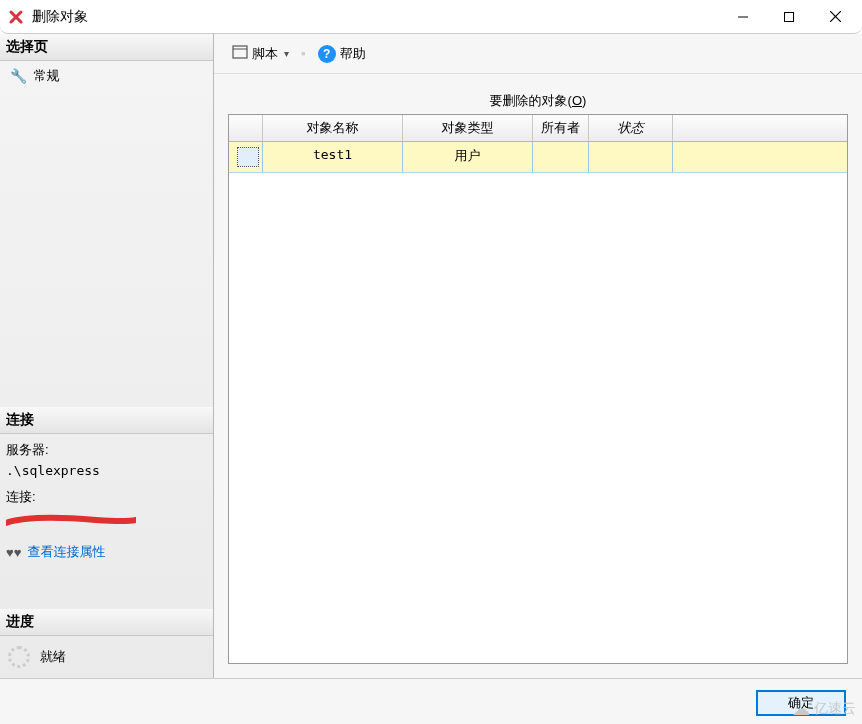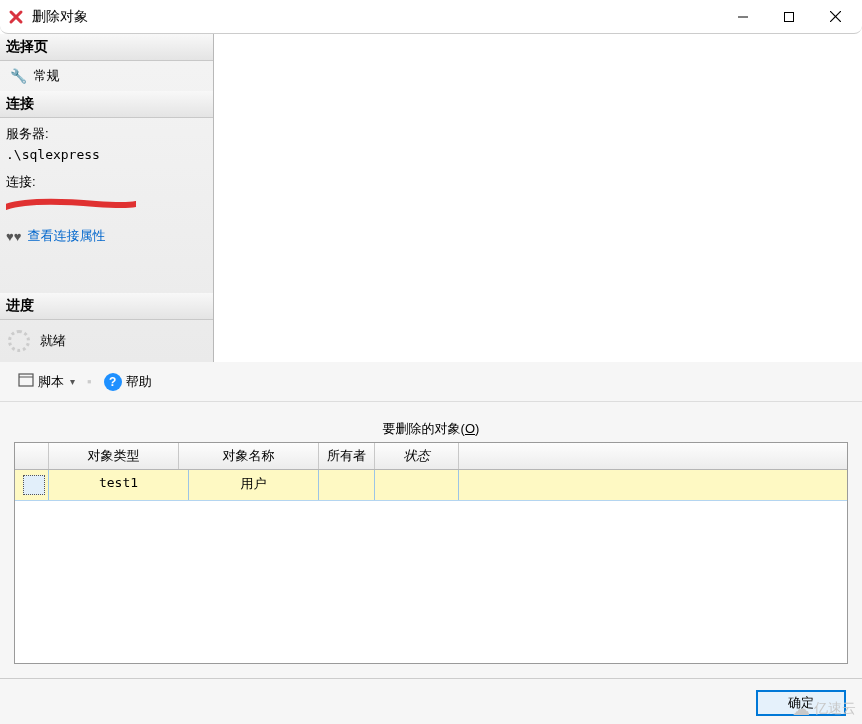--- a/index.html
+++ b/index.html
@@ -31,21 +31,20 @@
     .win-controls { display: flex; }
     .win-btn {
       width: 46px; height: 30px;
       display: flex; align-items: center; justify-content: center;
       cursor: pointer;
     }
     
     .main {
       display: flex;
       height: 644px;
-      flex-direction: column;
     }
     .sidebar {
       width: 214px;
       background: linear-gradient(to bottom, #f4f4f4, #eaeaea);
       border-right: 1px solid #b8b8b8;
       display: flex;
       flex-direction: column;
     }
     .side-section-header {
       font-weight: bold;
@@ -275,22 +274,22 @@
       </div>
     </div>
 
     <div class="content-body">
       <div class="grid-label">
         <span>要删除的对象(</span><span class="hotkey">O</span><span>)</span>
       </div>
       <div class="grid">
         <div class="grid-header">
           <div class="gh-cell col-icon"></div>
+          <div class="gh-cell col-name">对象名称</div>
           <div class="gh-cell col-type">对象类型</div>
-          <div class="gh-cell col-name">对象名称</div>
           <div class="gh-cell col-owner">所有者</div>
           <div class="gh-cell col-status">状态</div>
         </div>
         <div class="grid-row">
           <div class="gr-cell col-icon">
               <div class="row-icon-box"></div>
             </div>
           <div class="gr-cell col-name">test1</div>
           <div class="gr-cell col-type">用户</div>
           <div class="gr-cell col-owner"></div>

